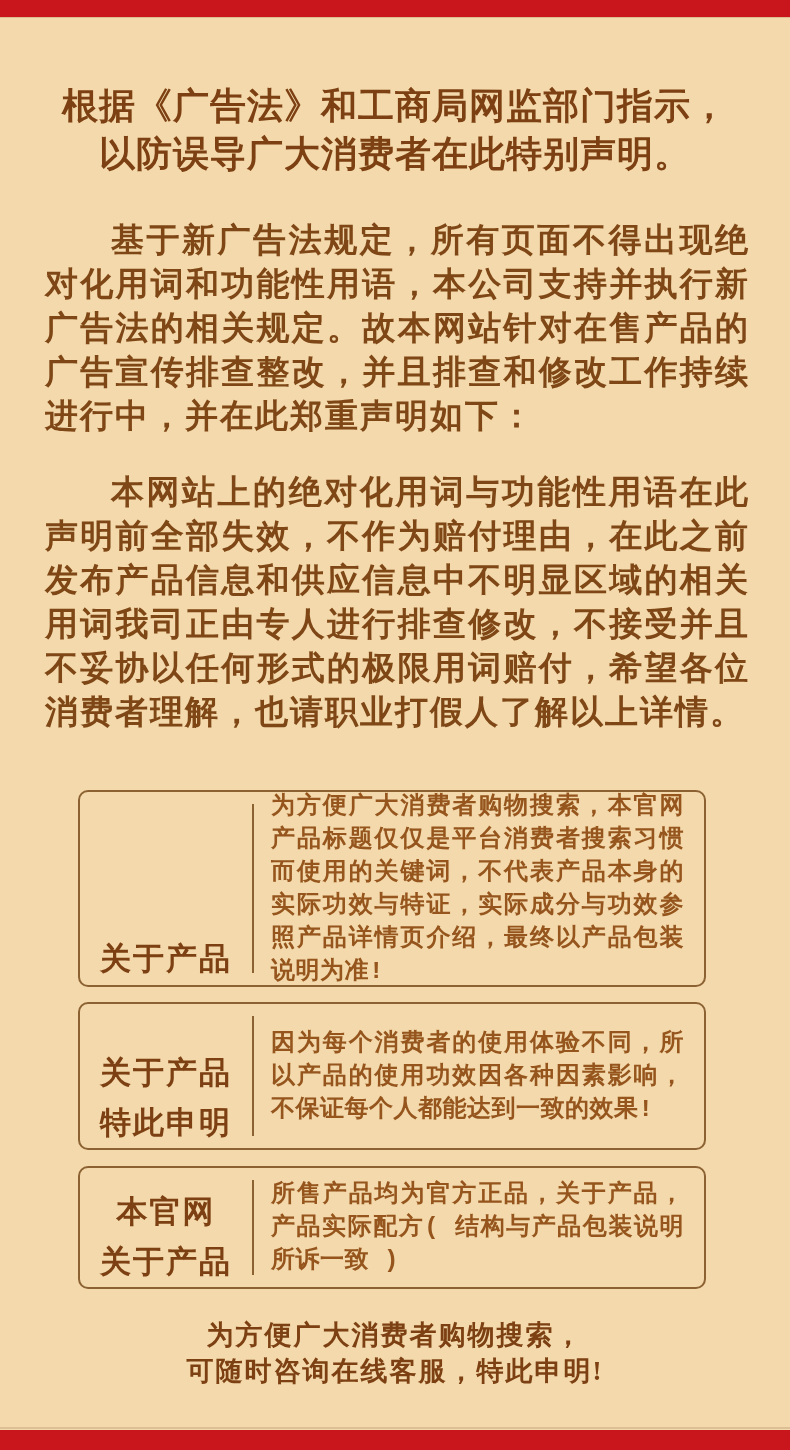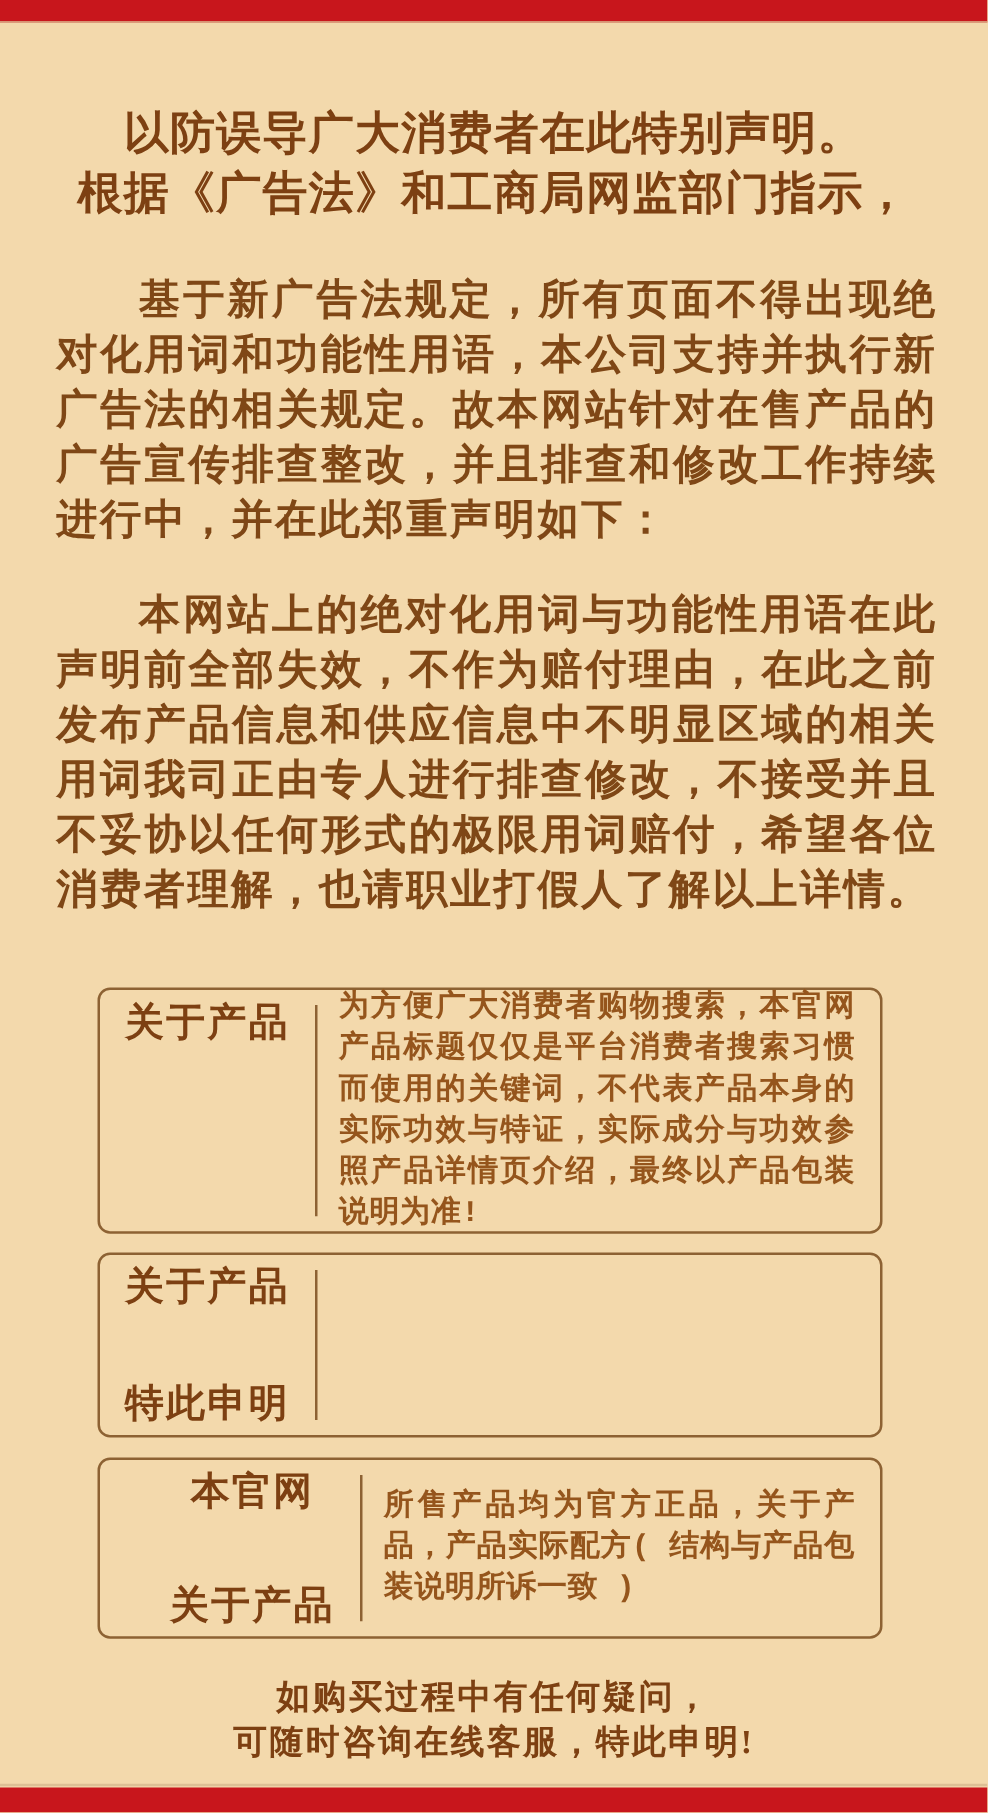--- a/index.html
+++ b/index.html
@@ -61,25 +61,25 @@
     display:flex;flex-direction:column;
   }
   .notice-box{
     border:2px solid var(--box-border);
     border-radius:10px;
     display:flex;align-items:stretch;
     background:transparent;
   }
   .notice-box.box-1{height:197px;margin-bottom:15px;}
   .notice-box.box-2{height:148px;margin-bottom:16px;}
-  .notice-box.box-3{height:145px;padding-left:36px;}
+  .notice-box.box-3{height:123px;}
   .box-label{
     width:172px;flex:0 0 172px;
     display:flex;flex-direction:column;
-    justify-content:space-between;align-items:center;
+    justify-content:flex-end;align-items:center;
     font-size:31px;line-height:52px;
     font-weight:bold;letter-spacing:2px;
     color:var(--ink-dark);
     text-align:center;
   }
   .box-2 .box-label,.box-3 .box-label{line-height:50px;}
   .box-divider{
     width:2px;flex:0 0 2px;
     background:var(--box-border);
     margin:12px 0;
@@ -104,22 +104,22 @@
   }
 </style>
 </head>
 <body>
 
 <div class="page">
 
   <div class="top-band"></div>
 
   <div class="heading">
+    <div>根据《广告法》和工商局网监部门指示，</div>
     <div>以防误导广大消费者在此特别声明。</div>
-    <div>根据《广告法》和工商局网监部门指示，</div>
   </div>
 
   <p class="para">基于新广告法规定，所有页面不得出现绝对化用词和功能性用语，本公司支持并执行新广告法的相关规定。故本网站针对在售产品的广告宣传排查整改，并且排查和修改工作持续进行中，并在此郑重声明如下：</p>
 
   <p class="para second">本网站上的绝对化用词与功能性用语在此声明前全部失效，不作为赔付理由，在此之前发布产品信息和供应信息中不明显区域的相关用词我司正由专人进行排查修改，不接受并且不妥协以任何形式的极限用词赔付，希望各位消费者理解，也请职业打假人了解以上详情。</p>
 
   <div class="boxes">
 
     <div class="notice-box box-1">
       <div class="box-label">
@@ -130,36 +130,39 @@
         <span>为方便广大消费者购物搜索，本官网产品标题仅仅是平台消费者搜索习惯而使用的关键词，不代表产品本身的实际功效与特证，实际成分与功效参照产品详情页介绍，最终以产品包装说明为准!</span>
       </div>
     </div>
 
     <div class="notice-box box-2">
       <div class="box-label">
         <span>关于产品</span>
         <span>特此申明</span>
       </div>
       <div class="box-divider"></div>
+      <div class="box-body">
+        <span>因为每个消费者的使用体验不同，所以产品的使用功效因各种因素影响，不保证每个人都能达到一致的效果!</span>
+      </div>
     </div>
 
     <div class="notice-box box-3">
       <div class="box-label">
         <span>本官网</span>
         <span>关于产品</span>
       </div>
       <div class="box-divider"></div>
       <div class="box-body">
         <span>所售产品均为官方正品，关于产品，产品实际配方( 结构与产品包装说明所诉一致 )</span>
       </div>
     </div>
 
   </div>
 
   <div class="footer">
-    <div>如购买过程中有任何疑问，</div>
+    <div>为方便广大消费者购物搜索，</div>
     <div>可随时咨询在线客服，特此申明!</div>
   </div>
 
   <div class="bottom-line"></div>
   <div class="bottom-band"></div>
 
 </div>
 
 </body></html>

